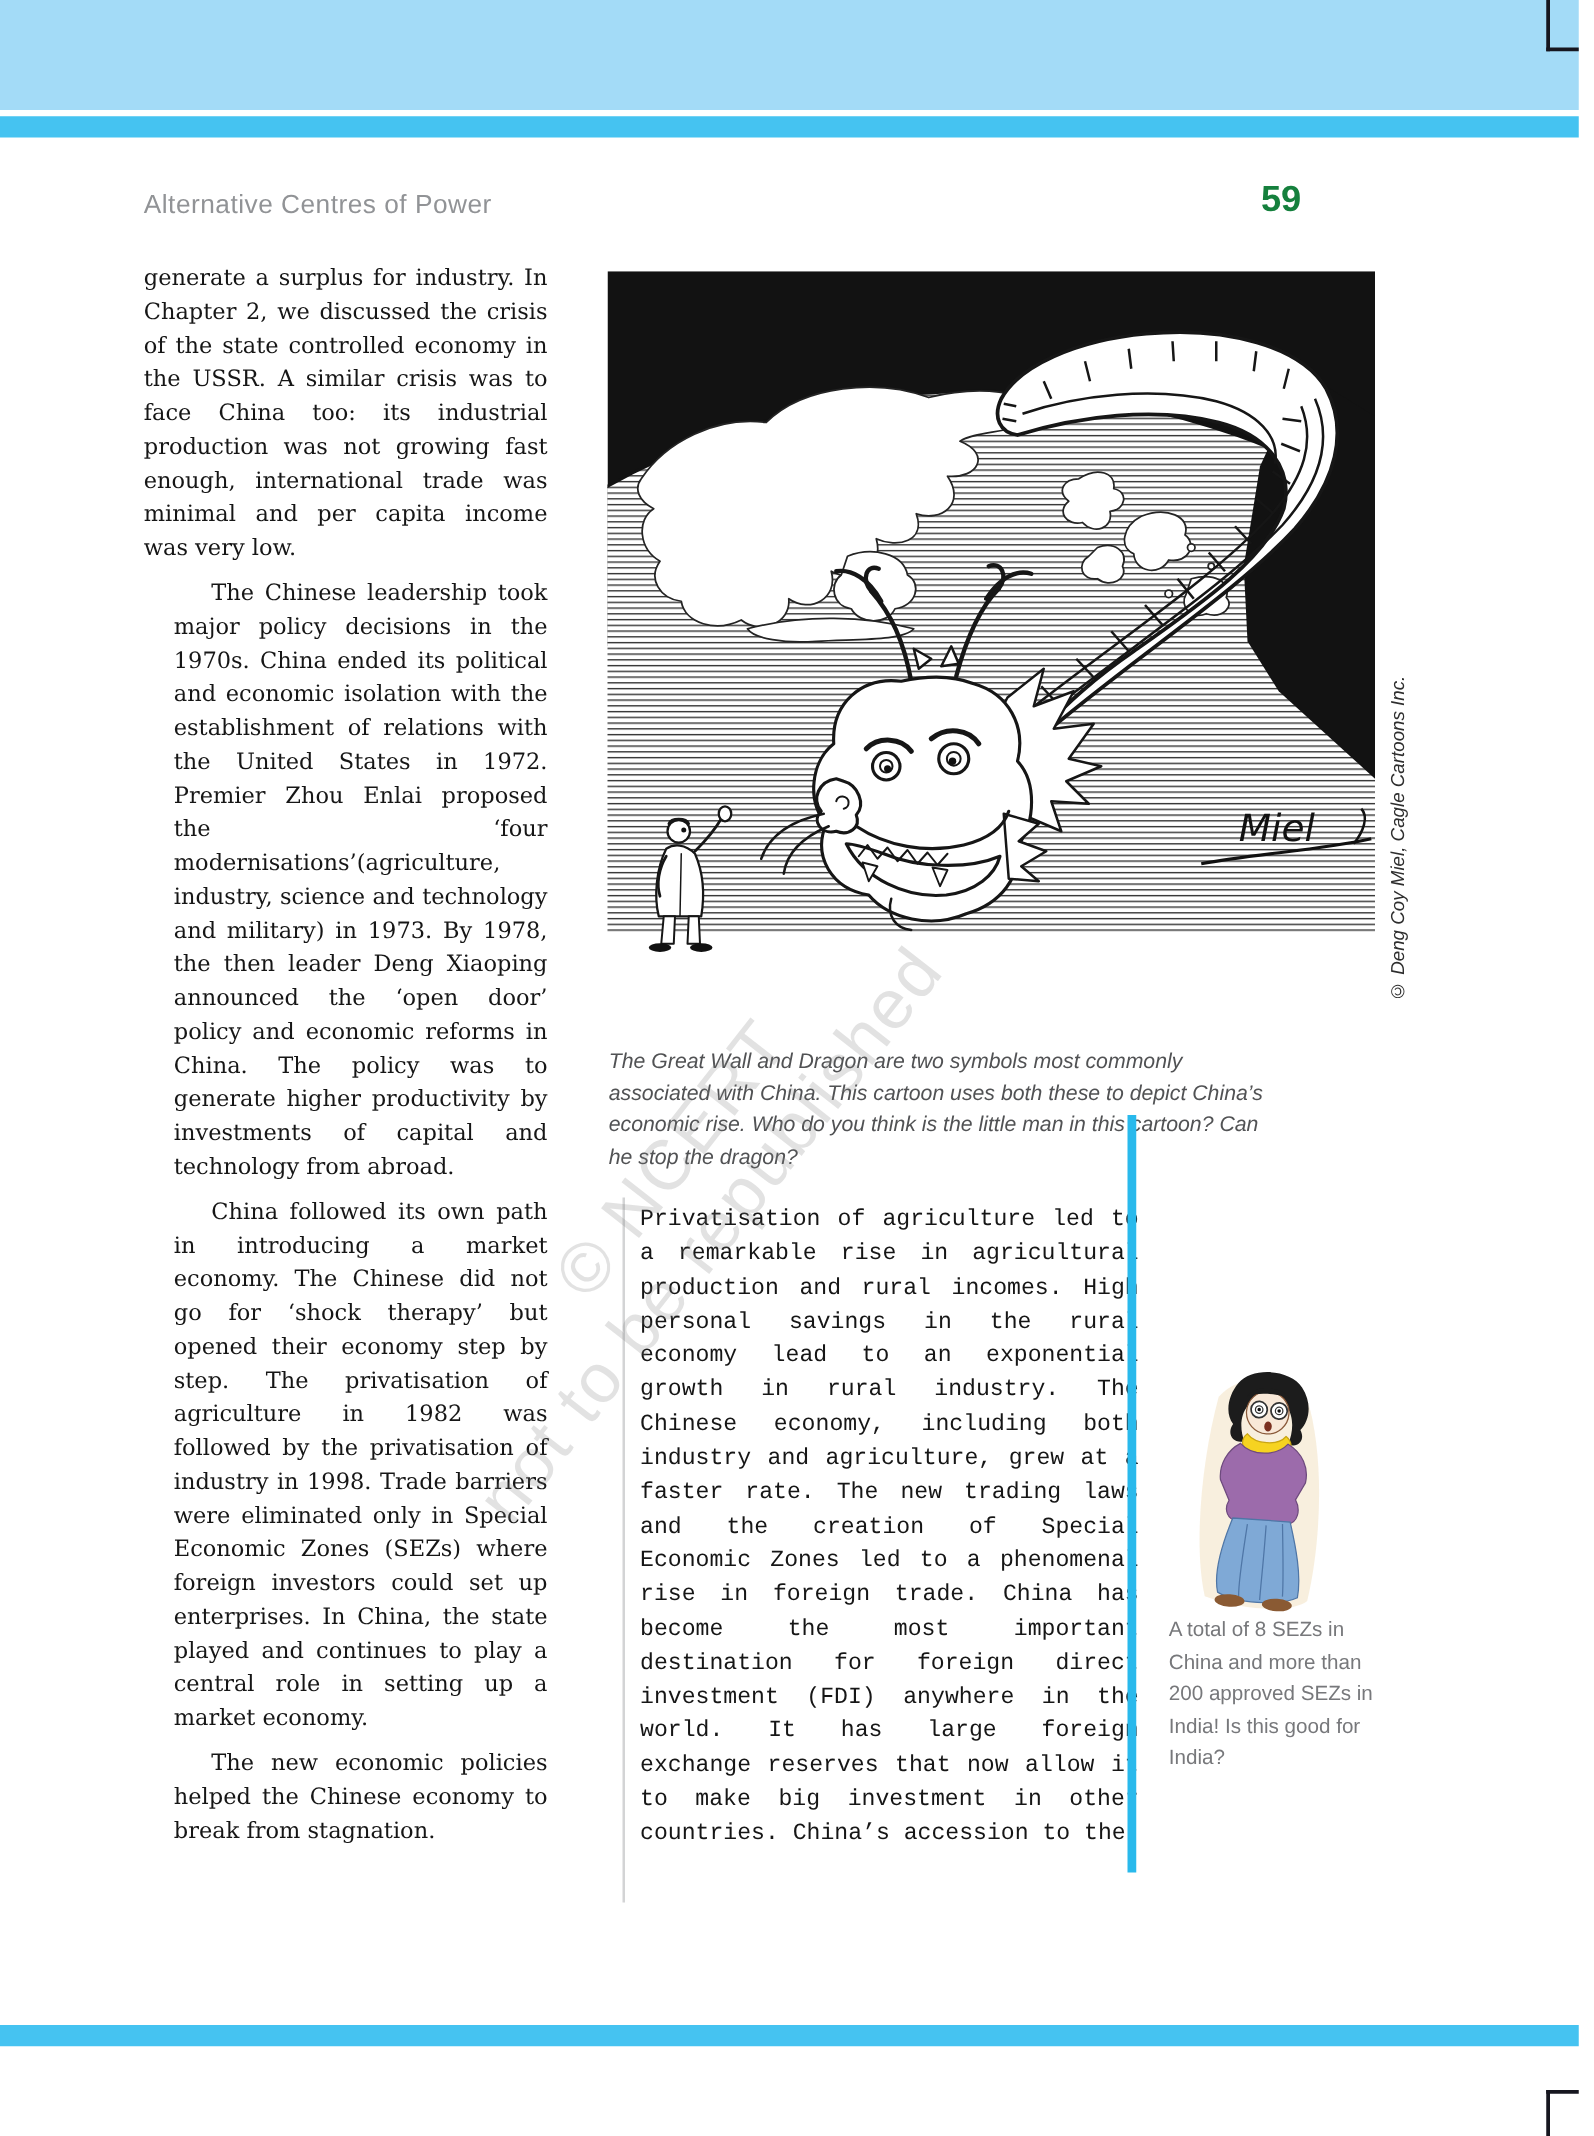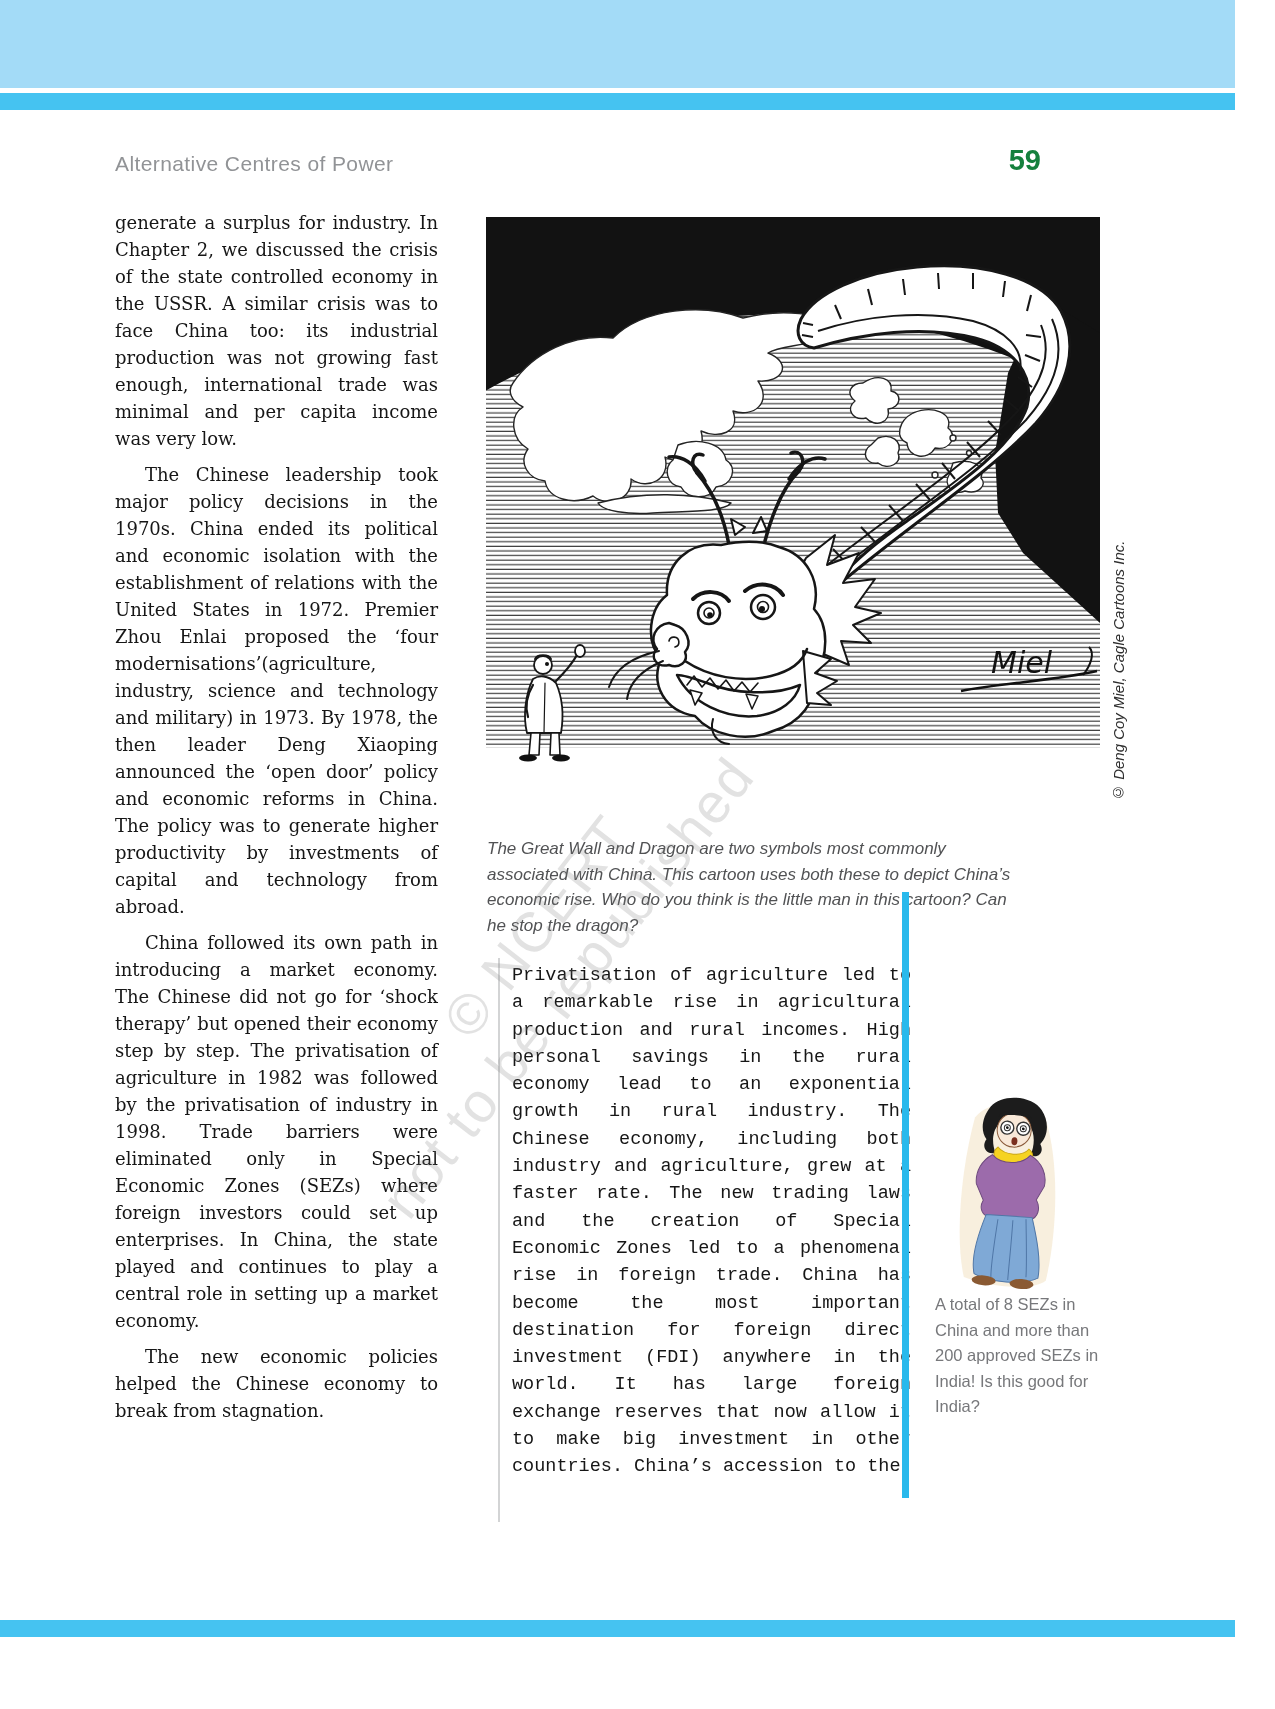--- a/index.html
+++ b/index.html
@@ -1,32 +1,32 @@
 <!DOCTYPE html>
 <html><head>
 <meta charset="utf-8">
 <style>
   html,body{margin:0;padding:0;background:#ffffff;}
   #page{position:relative;width:1235px;height:1709px;background:#ffffff;overflow:hidden;
-        font-family:"Liberation Sans",sans-serif;}
+        font-family:"Liberation Sans",sans-serif;padding-left:28px;}
   .abs{position:absolute;}
   
   .band-light{left:0;top:0;width:1275px;height:88px;background:#A3DBF7;}
   .band-mid{left:0;top:93px;width:1275px;height:17px;background:#45C3F1;}
   .corner-tr{left:1237px;top:0;width:38px;height:38px;border-left:3px solid #16161f;border-bottom:3px solid #16161f;}
   .corner-br{left:1237px;top:1672px;width:38px;height:37px;border-left:3px solid #16161f;border-top:3px solid #16161f;}
   
   .chapter-title{left:115px;top:152px;font-size:21px;letter-spacing:0.4px;color:#919396;}
   .page-number{left:946px;top:144px;width:95px;text-align:right;font-size:29px;font-weight:bold;color:#15803d;}
   
   .serif{font-family:"DejaVu Serif","Liberation Serif",serif;color:#161616;text-align:justify;}
   .left-col{left:115px;top:209px;width:323px;font-size:18px;line-height:27px;}
   .right-col{left:512px;top:962px;width:399px;font-size:18.5px;line-height:27.3px;font-family:Liberation Mono, monospace;}
   .para{margin:0 0 9px 0;}
-  .para.indent{text-indent:30px;}
+  .para.indent{text-indent:30px;margin-left:24px;}
   
   .cartoon{left:483px;top:213px;width:621px;height:549px;}
   .credit{left:1110px;top:445px;height:356px;width:24px;
           writing-mode:vertical-rl;transform:rotate(180deg);
           font-style:italic;font-size:15px;color:#2e2e2e;white-space:nowrap;}
   .caption{left:487px;top:836px;width:530px;font-style:italic;font-size:17px;line-height:25.5px;color:#515254;}
   
   .col-divider{left:498px;top:958px;width:2px;height:564px;background:#d3d4d5;}
   .accent-bar{left:902px;top:892px;width:7px;height:606px;background:#29B9EC;}
   

